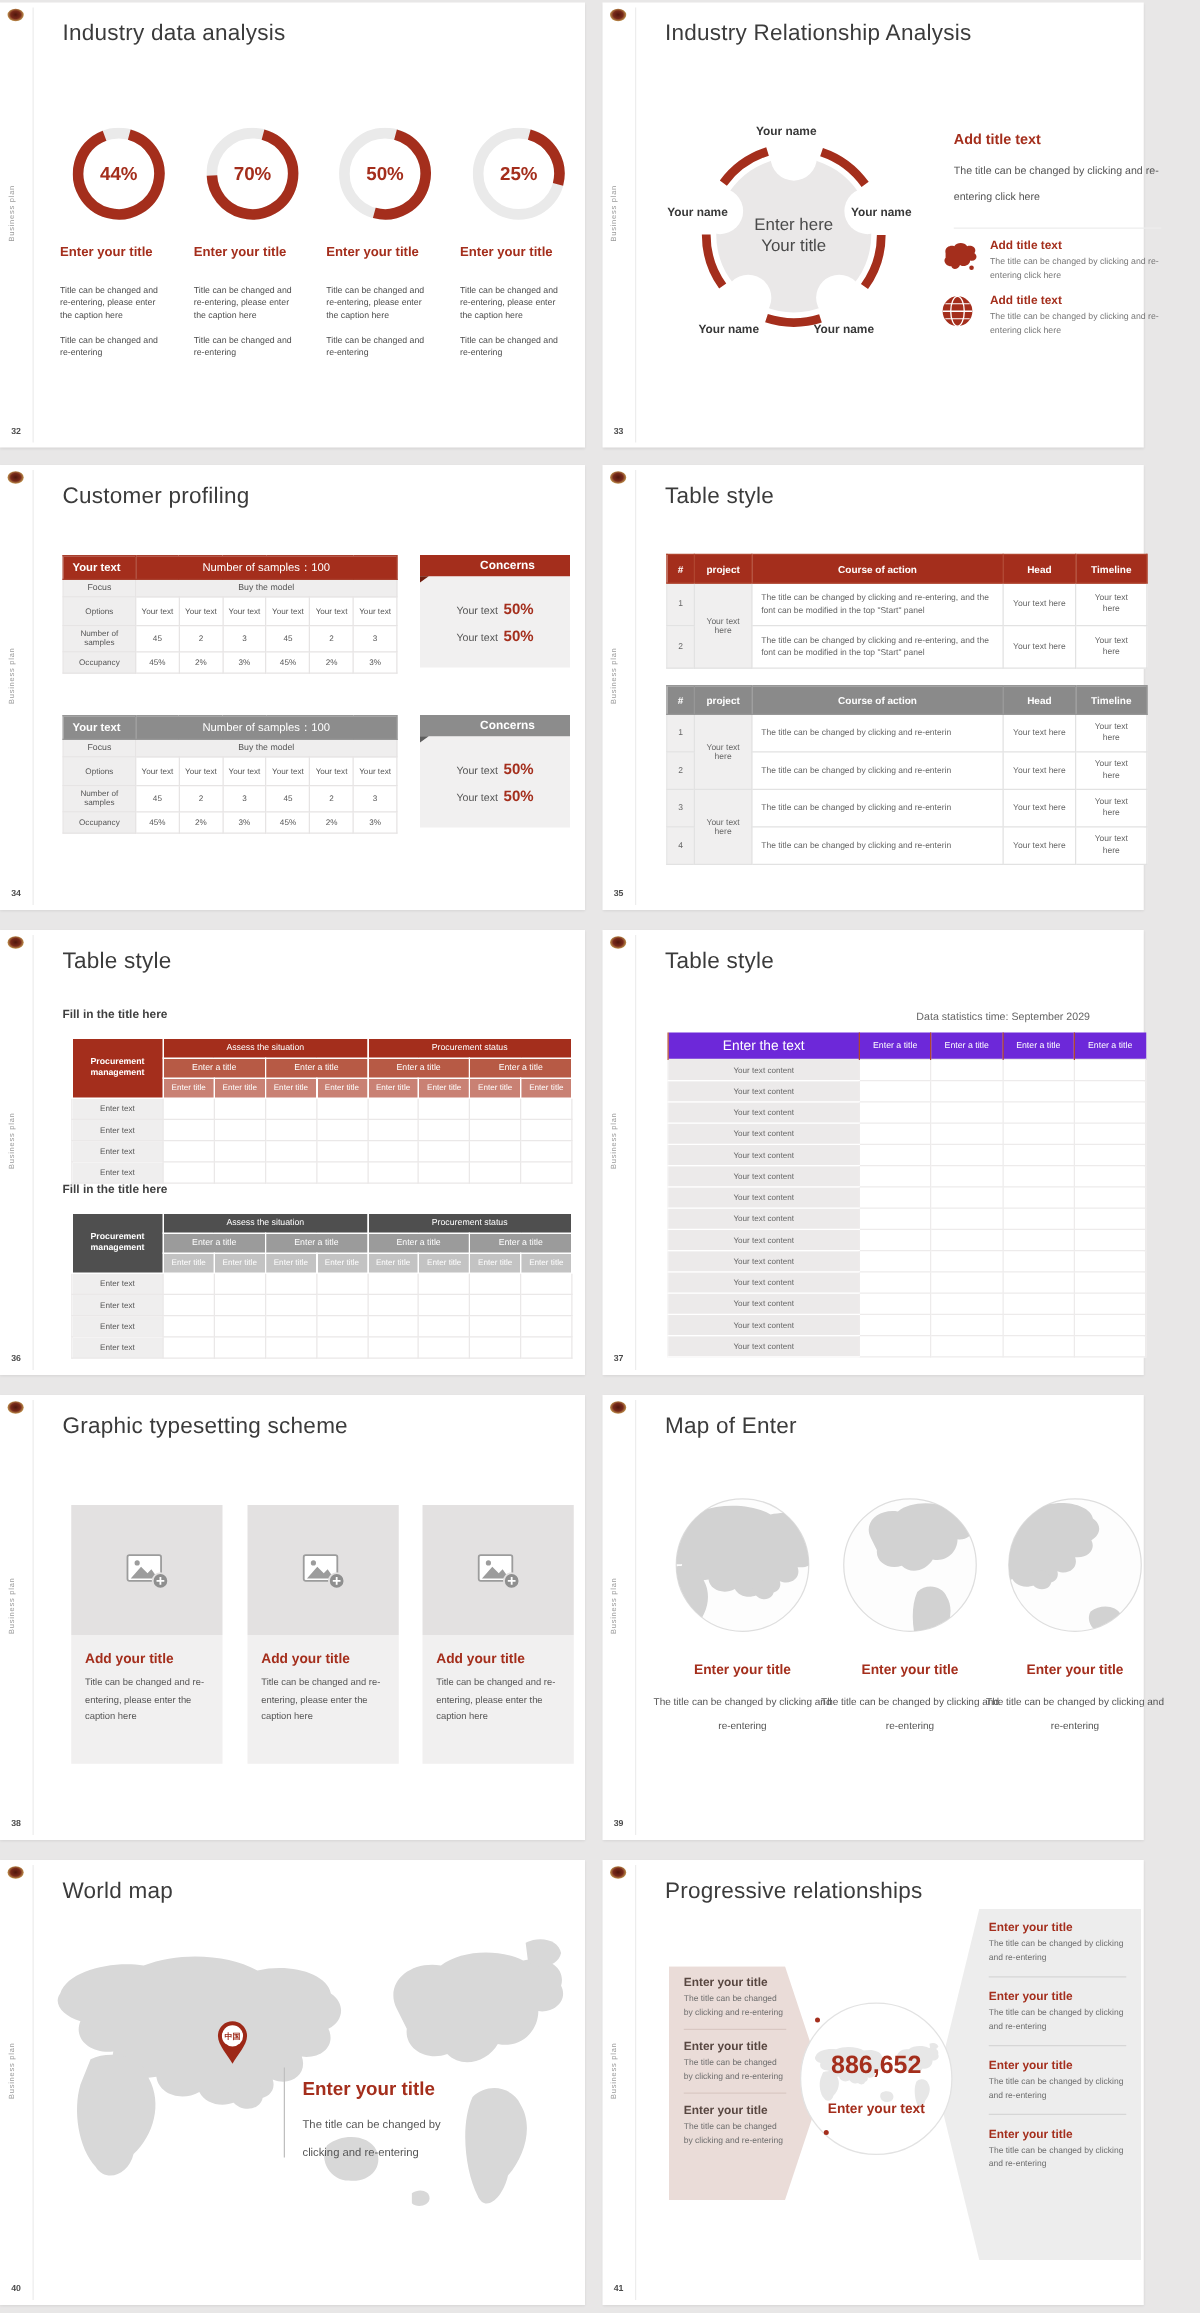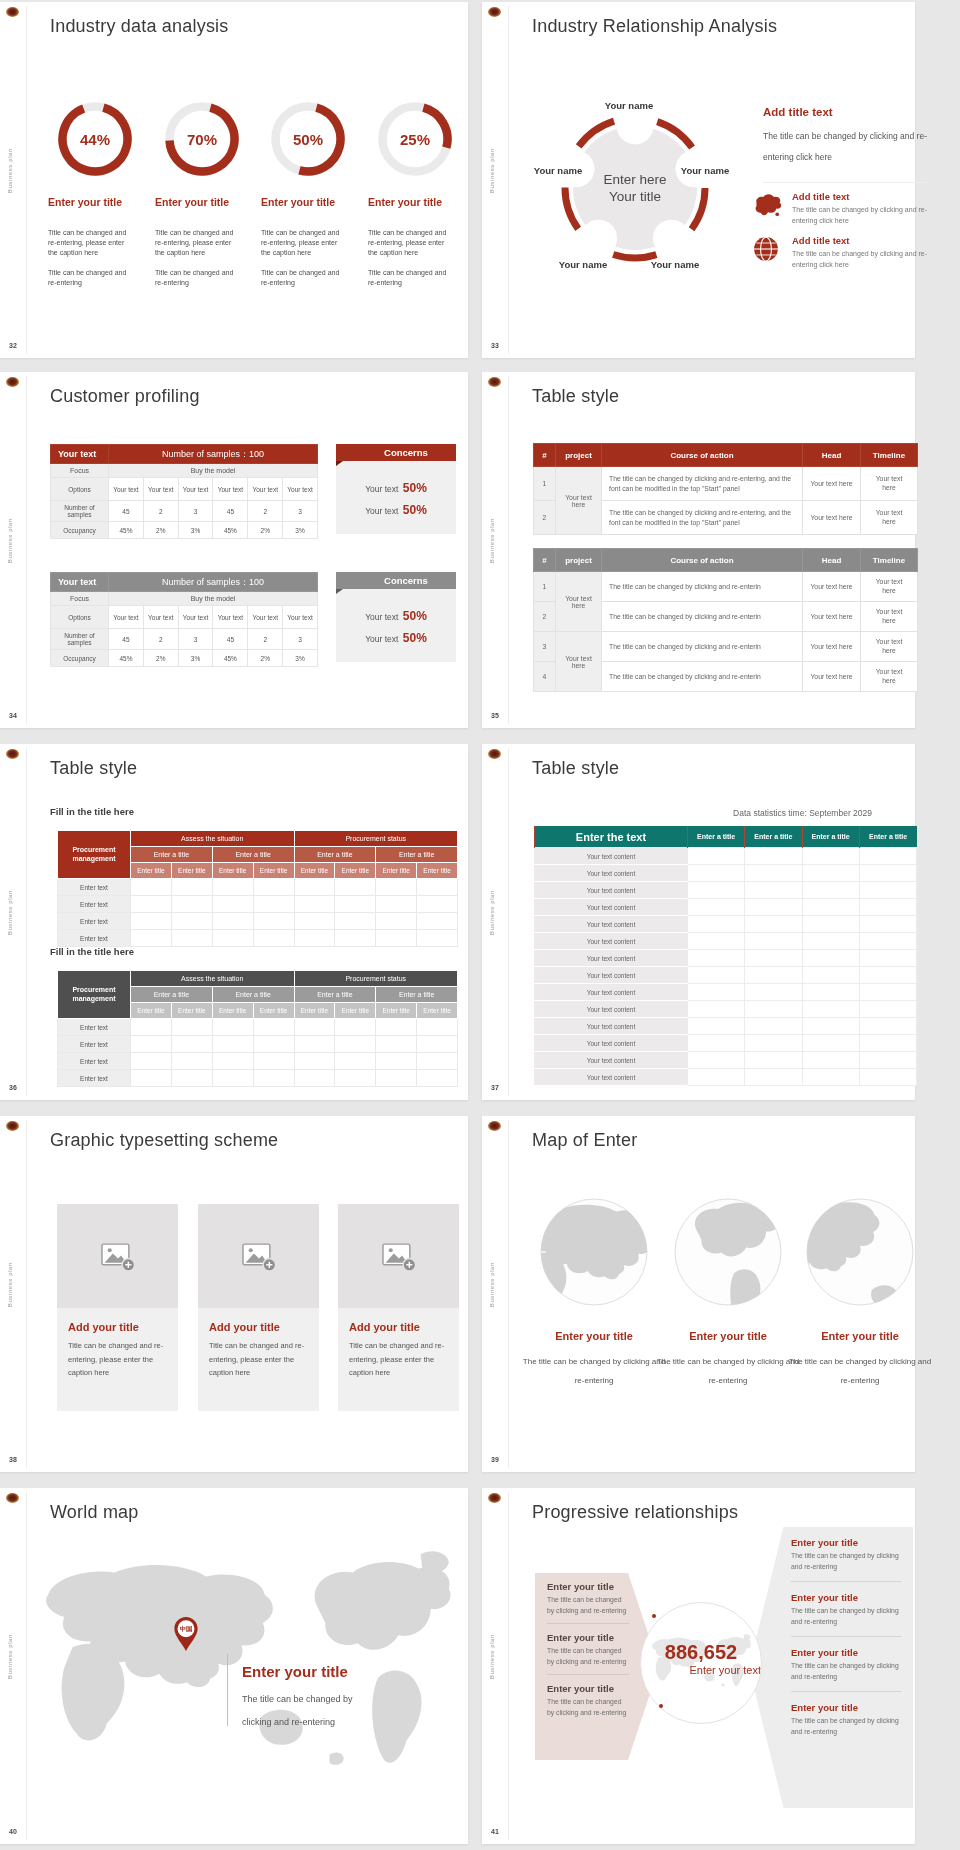--- a/index.html
+++ b/index.html
@@ -77,21 +77,21 @@
   .t36.red tr.h2 td{background:#b75a45;}
   .t36.red tr.h3 td{background:#c98174;}
   .t36.gray .corner,.t36.gray tr.h1 td{background:#4f4f4f;}
   .t36.gray tr.h2 td{background:#9b9b9b;}
   .t36.gray tr.h3 td{background:#c3c3c3;}
   .t36 tr.bd td{height:14px;background:#fff;border:1px solid #eae8e8;color:#555;font-size:6.5px;}
   .t36 tr.bd td.lbl{background:#efeeee;}
   
   .stats{position:absolute;right:43px;top:64px;font-size:8.5px;color:#666;}
   .t37{position:absolute;left:52px;top:82px;width:383px;border-collapse:collapse;table-layout:fixed;text-align:center;}
-  .t37 th{background:#0f766e;color:#fff;font-size:7px;font-weight:bold;height:19px;border-left:1px solid #b0452f;}
+  .t37 th{background:#6d28d9;color:#fff;font-size:7px;font-weight:normal;height:19px;border-left:1px solid #b0452f;}
   .t37 th.main{font-size:11px;}
   .t37 td{height:14px;background:#fff;border:1px solid #edebeb;}
   .t37 td.lbl{background:#eceaea;font-size:6.5px;color:#666;border-bottom:1px solid #fff;}
   
   .card{position:absolute;top:88px;width:121px;}
   .card .img{height:104px;background:#e3e1e1;display:flex;align-items:center;justify-content:center;}
   .card .tx{height:90px;background:#f1f0f0;padding:13px 11px 0;}
   .card .ct{font-size:11px;font-weight:bold;color:#a42e1c;margin:0 0 6px;}
   .card .cc{font-size:7.5px;color:#555;line-height:13.5px;}
   
@@ -114,21 +114,21 @@
   .gr{position:absolute;left:267px;top:39px;width:164px;height:281px;background:#ededed;
       clip-path:polygon(21% 0,100% 0,100% 100%,21% 100%,0 50%);}
   .gr .item{margin:0 12px 0 42px;padding:10px 0 9px;}
   .gr .item + .item{border-top:1px solid #d6d6d6;}
   .gr .ti{font-size:9.5px;font-weight:bold;color:#a42e1c;margin:0 0 3px;}
   .gr .tc{font-size:6.8px;color:#6e6e6e;line-height:10.5px;}
   .c41{position:absolute;left:158px;top:114px;width:120px;height:120px;background:#fff;
        border:1px solid #e2e2e2;border-radius:50%;overflow:hidden;}
   .c41 svg{position:absolute;left:8px;top:30px;opacity:.45;}
   .c41 .num{position:relative;margin-top:38px;text-align:center;font-size:20px;font-weight:bold;color:#a42e1c;}
-  .c41 .nl{position:relative;margin-top:0;text-align:right;font-size:11px;font-weight:normal;color:#a42e1c;}
+  .c41 .nl{position:relative;margin-top:17px;text-align:center;font-size:11px;font-weight:bold;color:#a42e1c;}
   .dot41{position:absolute;width:4px;height:4px;border-radius:50%;background:#a42e1c;}
 </style>
 </head>
 <body>
 
 <svg width="0" height="0" style="position:absolute" aria-hidden="true">
   <defs>
     <g id="wpaths">
       <path d="M14,48 C20,30 55,22 80,26 C110,14 150,18 170,30 C195,24 225,32 228,48 C240,56 238,70 226,76 C232,88 222,100 205,98 C210,112 196,122 182,116 C186,128 172,136 160,128 C150,140 130,138 124,126 C110,134 92,128 90,114 C70,118 52,108 56,94 C38,96 24,84 30,70 C16,66 8,56 14,48 Z"></path>
       <path d="M38,100 C55,92 80,98 84,115 C95,135 88,160 72,175 C68,192 50,198 42,185 C28,170 24,140 30,120 Z"></path>

